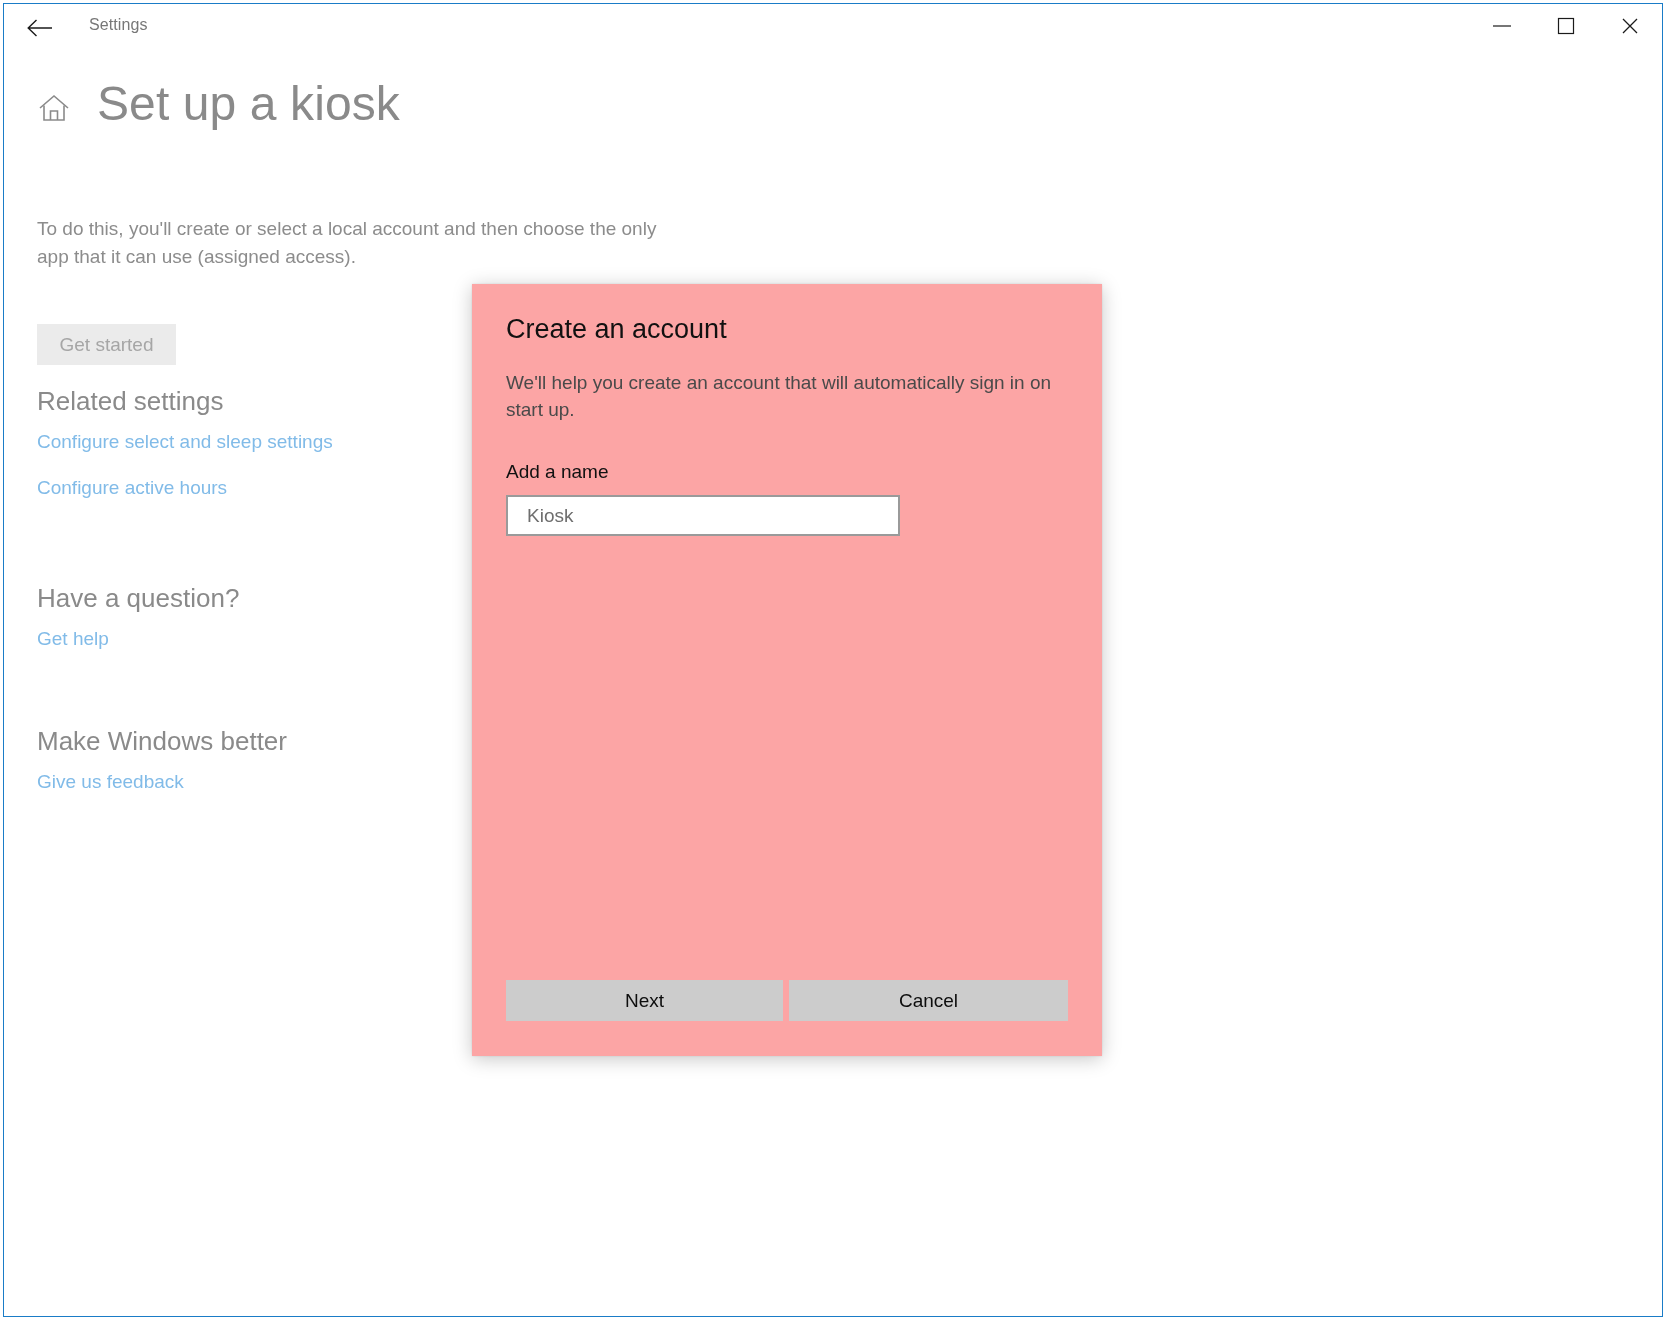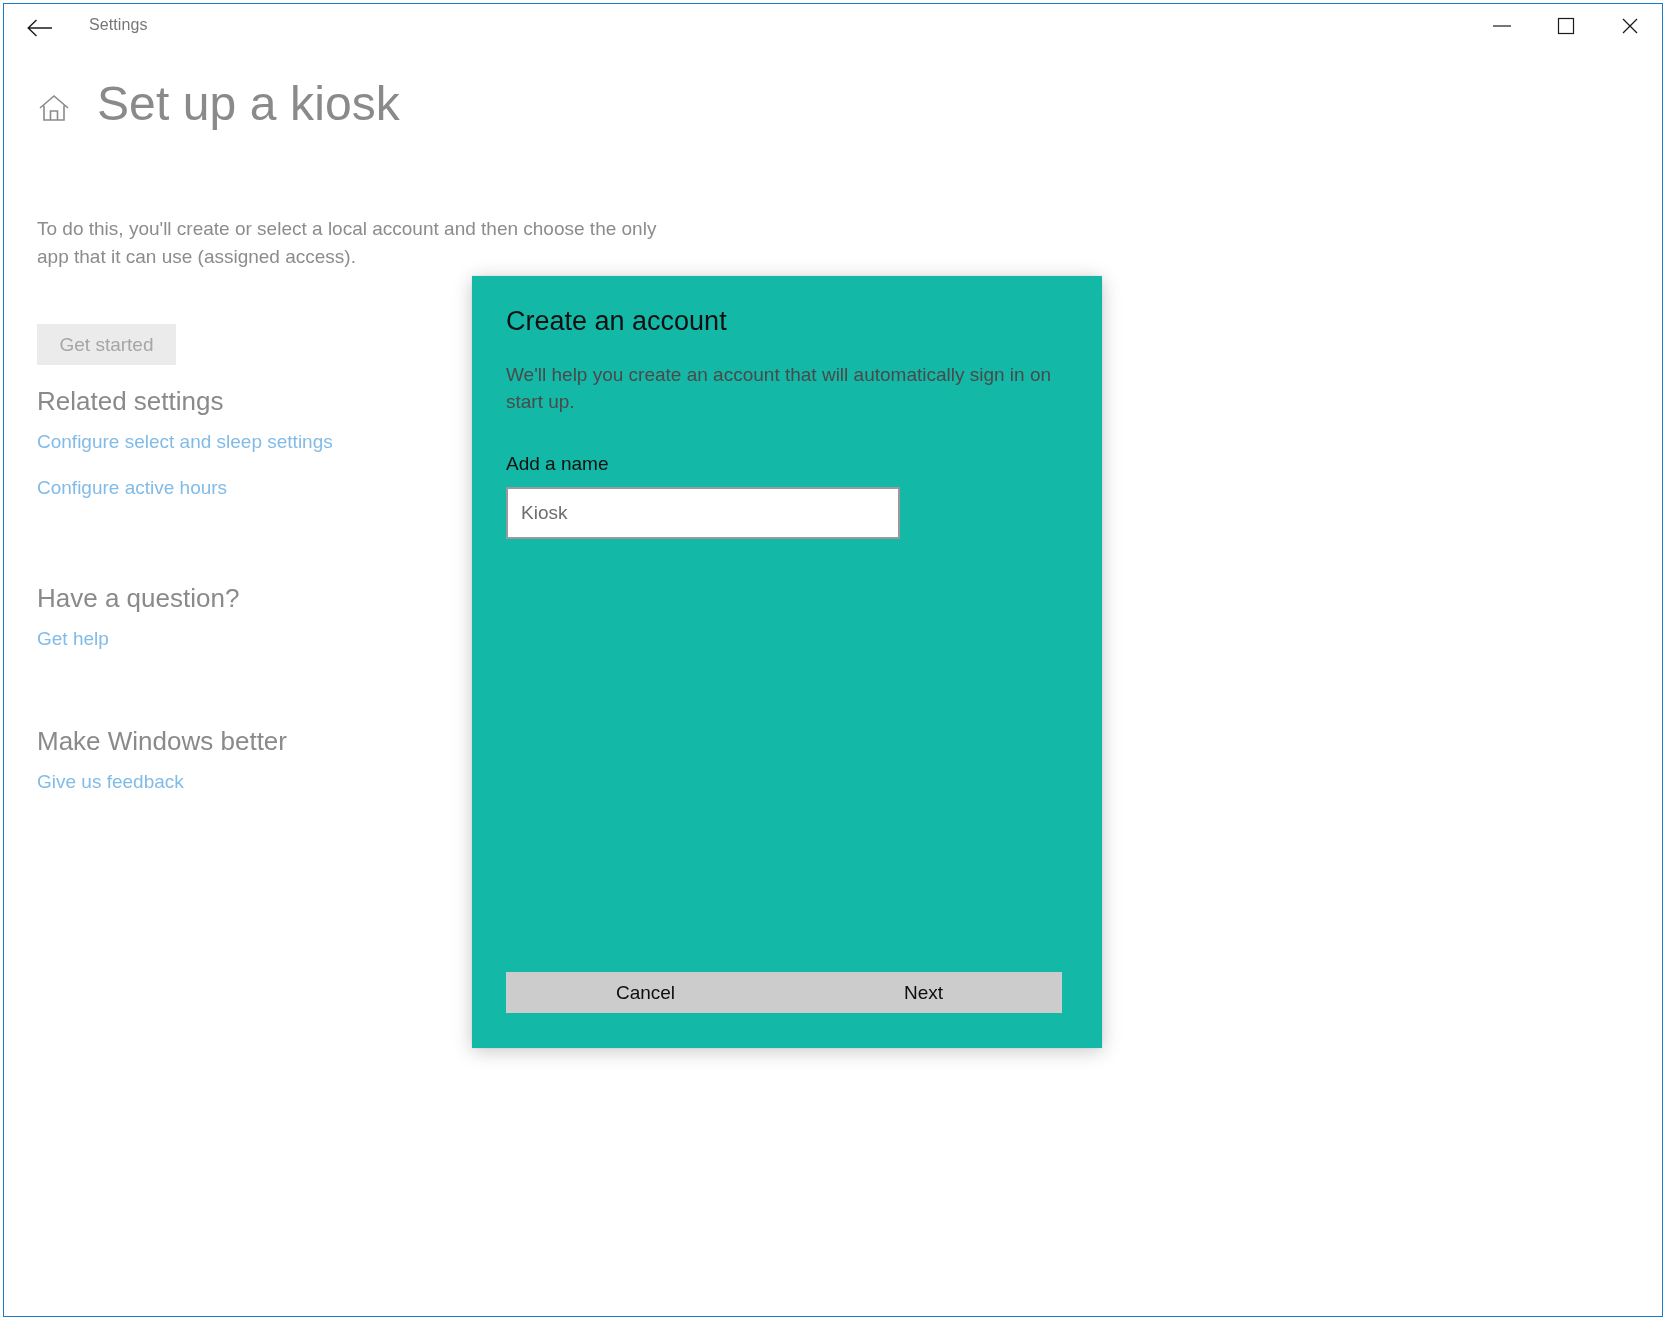--- a/index.html
+++ b/index.html
@@ -146,24 +146,24 @@
     color: #81bbe8;
     text-decoration: none;
     margin-bottom: 22px;
     line-height: 1.3;
   }
 
   
   .dialog {
     position: absolute;
     left: 468px;
-    top: 224px;
+    top: 232px;
     width: 630px;
     height: 772px;
-    background: #14b8a6;
+    background: #fca5a5;
     box-shadow: 0 3px 18px rgba(0,0,0,0.22), 0 0 2px rgba(0,0,0,0.10);
   }
   .dialog-title {
     position: absolute;
     left: 34px;
     top: 32px;
     font-size: 27px;
     font-weight: 400;
     color: #111111;
     line-height: 1;
@@ -182,28 +182,28 @@
     left: 34px;
     top: 177px;
     font-size: 19px;
     color: #111111;
   }
   .name-input {
     position: absolute;
     left: 34px;
     top: 211px;
     width: 394px;
-    height: 52px;
+    height: 41px;
     box-sizing: border-box;
     border: 2px solid #9a9a9a;
     background: #ffffff;
     font-size: 19px;
     font-family: "Liberation Sans", sans-serif;
     color: #111111;
-    padding: 0 13px;
+    padding: 0 19px;
     outline: none;
   }
   .name-input::placeholder {
     color: #6e6e6e;
     opacity: 1;
   }
 
   .dialog-buttons {
     position: absolute;
     left: 34px;
@@ -285,19 +285,19 @@
       <div class="section-title">Make Windows better</div>
       <a class="link" href="#">Give us feedback</a>
     </div>
 
     <div class="dialog">
       <div class="dialog-title">Create an account</div>
       <div class="dialog-desc">We'll help you create an account that will automatically sign in on start up.</div>
       <label class="field-label">Add a name</label>
       <input class="name-input" type="text" placeholder="Kiosk" style="">
       <div class="dialog-buttons">
+        <button class="dlg-btn next">Next</button>
         <button class="dlg-btn cancel">Cancel</button>
-        <button class="dlg-btn next">Next</button>
       </div>
     </div>
 
   </div>
 </div>
 
 </body></html>

